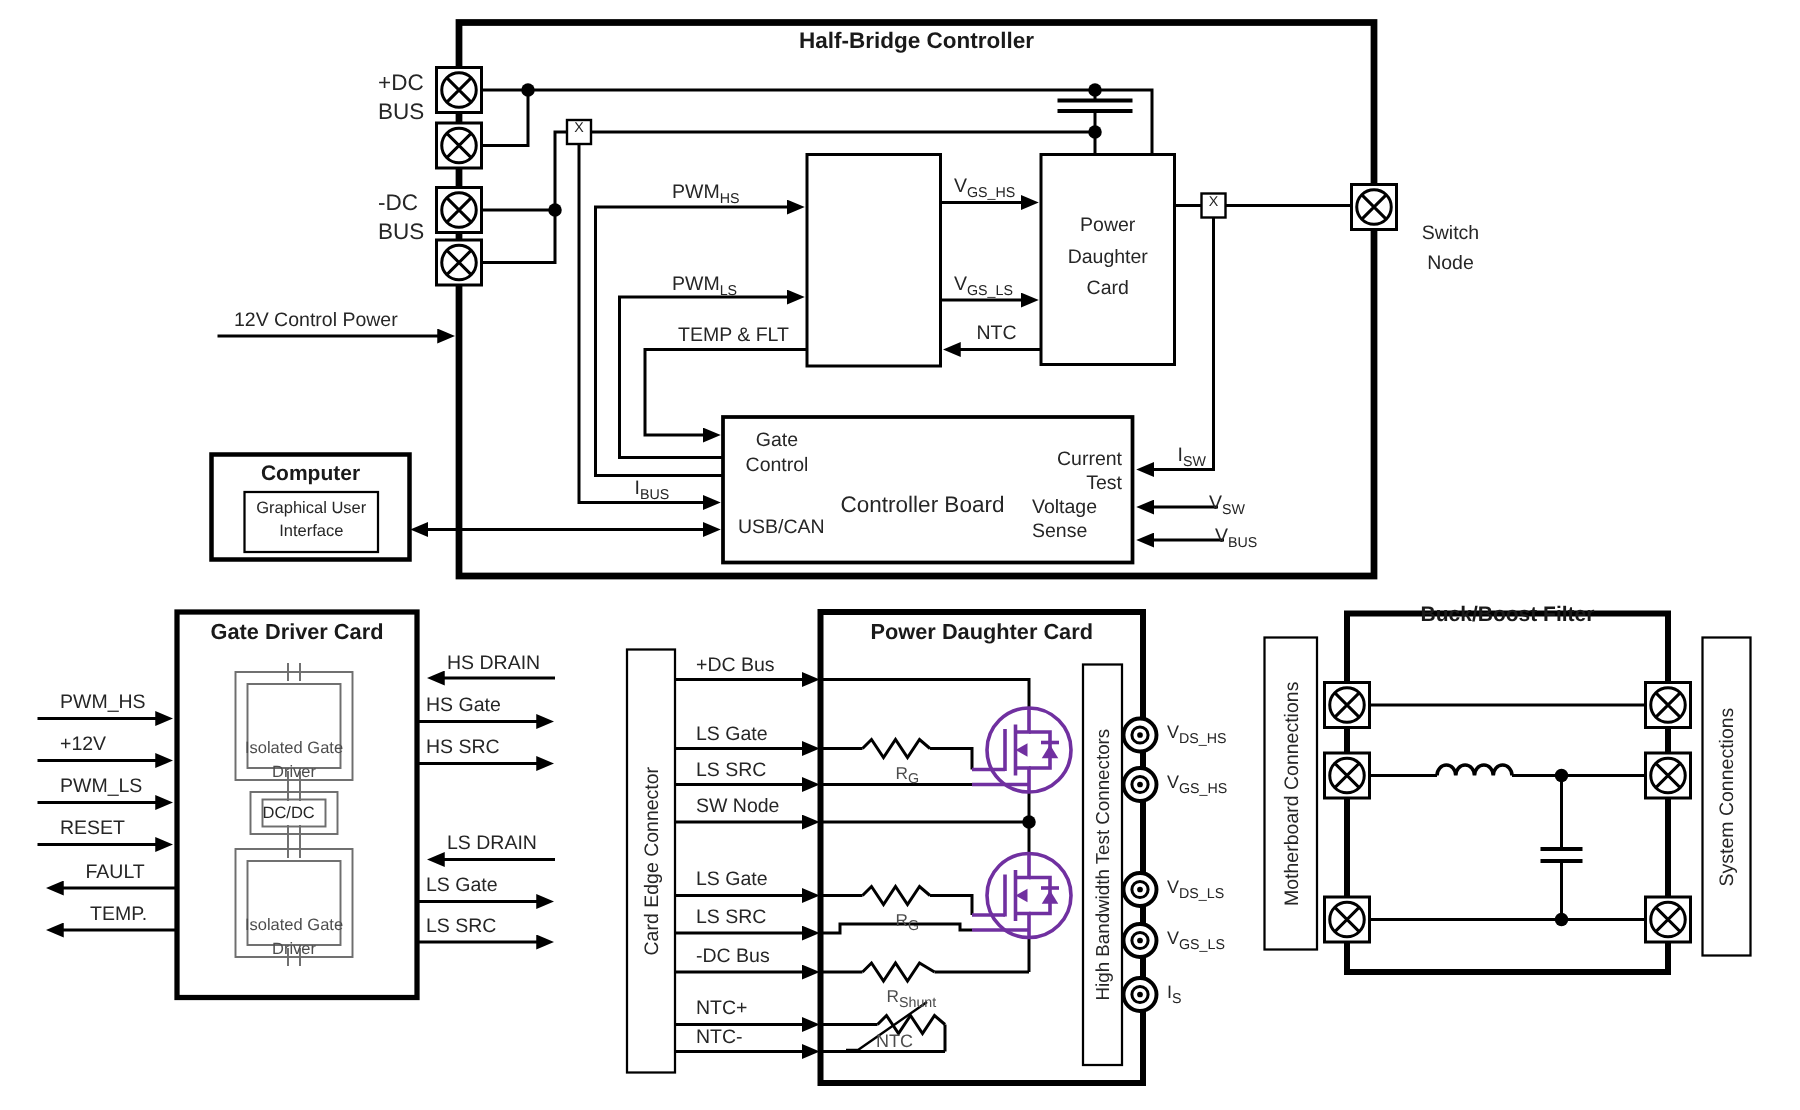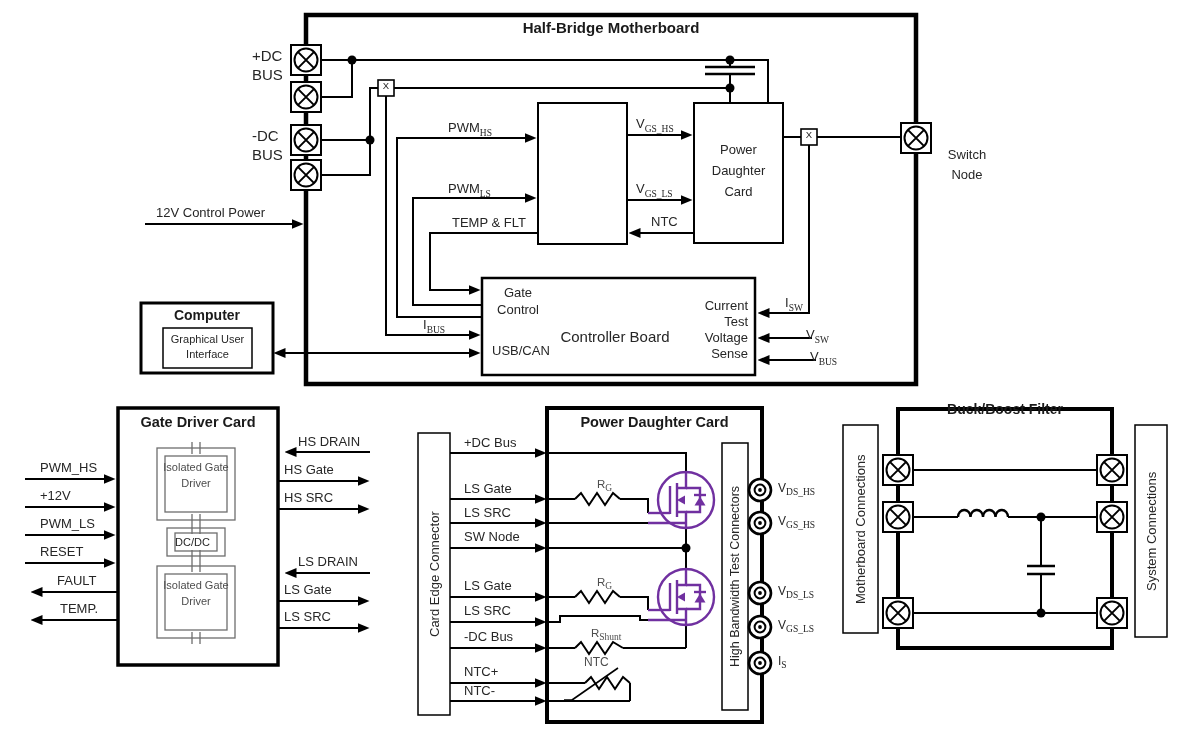--- a/index.html
+++ b/index.html
@@ -1,23 +1,23 @@
 <!DOCTYPE html>
 <html><head>
 <meta charset="utf-8">
 <style>
   html,body{margin:0;padding:0;background:#fff;}
   #stage{position:relative;width:1200px;height:740px;background:#ffffff;overflow:hidden;
          font-family:"Liberation Sans",sans-serif;}
   #wires{position:absolute;left:0;top:0;}
   .lb{position:absolute;white-space:nowrap;font-size:13px;color:#262626;line-height:1.15;}
-  .lb sub{font-size:9.5px;line-height:0;font-family:Liberation Serif, serif;}
+  .lb sub{font-size:9.5px;line-height:0;}
   .ctr{text-align:center;white-space:normal;}
   .bold{font-weight:bold;color:#1a1a1a;}
-  .gray{color:#4d4d4d;}
+  .gray{color:#4d4d4d;margin-top:32px;}
   .vtxt{position:absolute;display:flex;align-items:center;justify-content:center;
         writing-mode:vertical-rl;transform:rotate(180deg);white-space:nowrap;color:#262626;}
 </style>
 </head>
 <body>
 
 <div id="stage">
 
 <svg id="wires" width="1200" height="740" viewBox="0 0 1200 740">
   <defs>
@@ -186,21 +186,21 @@
     <circle cx="352" cy="60" r="4.5"></circle>
         <circle cx="730" cy="60" r="4.5"></circle>
     <circle cx="730" cy="88" r="4.5"></circle>
         <circle cx="370" cy="140" r="4.5"></circle>
     <circle cx="686" cy="548" r="4.5"></circle>
     <circle cx="1041" cy="517" r="4.5"></circle>
         <circle cx="1041" cy="613" r="4.5"></circle>
   </g>
 </svg>
 
-<div class="lb ctr bold" style="left:306px;top:19px;width:610px;font-size:15px">Half-Bridge Motherboard</div>
+<div class="lb ctr bold" style="left:306px;top:19px;width:610px;font-size:15px">Half-Bridge Controller</div>
 
 <div class="lb" style="left:252px;top:46px;font-size:15px;line-height:19px">
   <div>+DC</div>
       <div>BUS</div>
 </div>
 <div class="lb" style="left:252px;top:126px;font-size:15px;line-height:19px">
   <div>-DC</div>
       <div>BUS</div>
 </div>
 
@@ -220,21 +220,21 @@
 <div class="lb" style="left:651px;top:215px">NTC</div>
 
 <div class="lb" style="left:378px;top:81px;width:16px;text-align:center;font-size:9.5px">X</div>
 <div class="lb" style="left:801px;top:130px;width:16px;text-align:center;font-size:9.5px">X</div>
 
 <div class="lb ctr" style="left:488px;top:284px;width:60px;line-height:17px">Gate Control</div>
 <div class="lb ctr" style="left:520px;top:328px;width:190px;font-size:15px">Controller Board</div>
 <div class="lb" style="left:492px;top:344px">USB/CAN</div>
 <div class="lb" style="left:423px;top:318px"><span>I</span><sub>BUS</sub></div>
 <div class="lb ctr" style="left:688px;top:298px;width:60px;line-height:16px;text-align:right">Current Test</div>
-<div class="lb ctr" style="left:688px;top:330px;width:60px;line-height:16px;text-align:right">Voltage Sense</div>
+<div class="lb ctr" style="left:688px;top:330px;width:60px;line-height:16px;text-align:left">Voltage Sense</div>
 <div class="lb" style="left:785px;top:296px"><span>I</span><sub>SW</sub></div>
 <div class="lb" style="left:806px;top:328px"><span>V</span><sub>SW</sub></div>
 <div class="lb" style="left:810px;top:350px"><span>V</span><sub>BUS</sub></div>
 
 <div class="lb ctr" style="left:933px;top:145px;width:68px;line-height:20px">
   <div>Switch</div>
       <div>Node</div>
 </div>
 
 <div class="lb ctr bold" style="left:118px;top:414px;width:160px;font-size:14.5px">Gate Driver Card</div>

